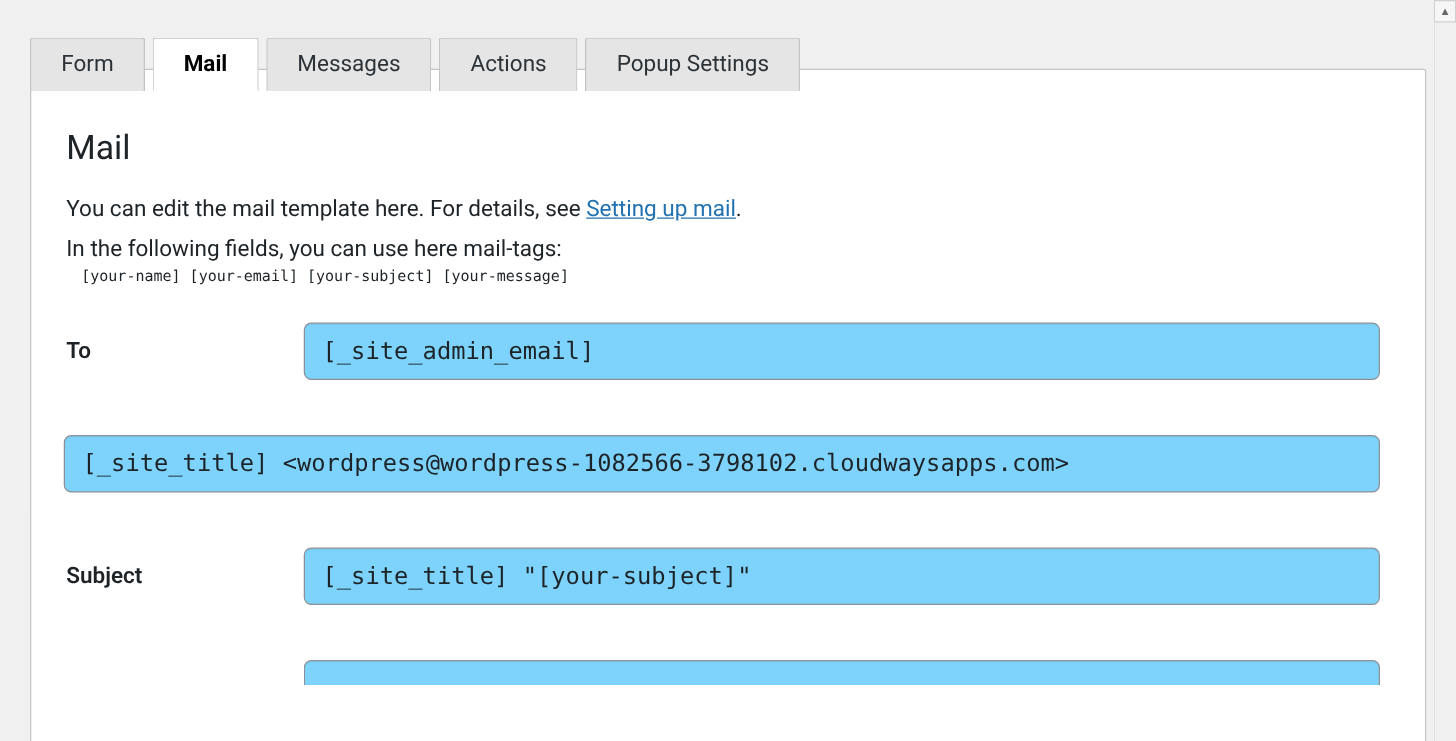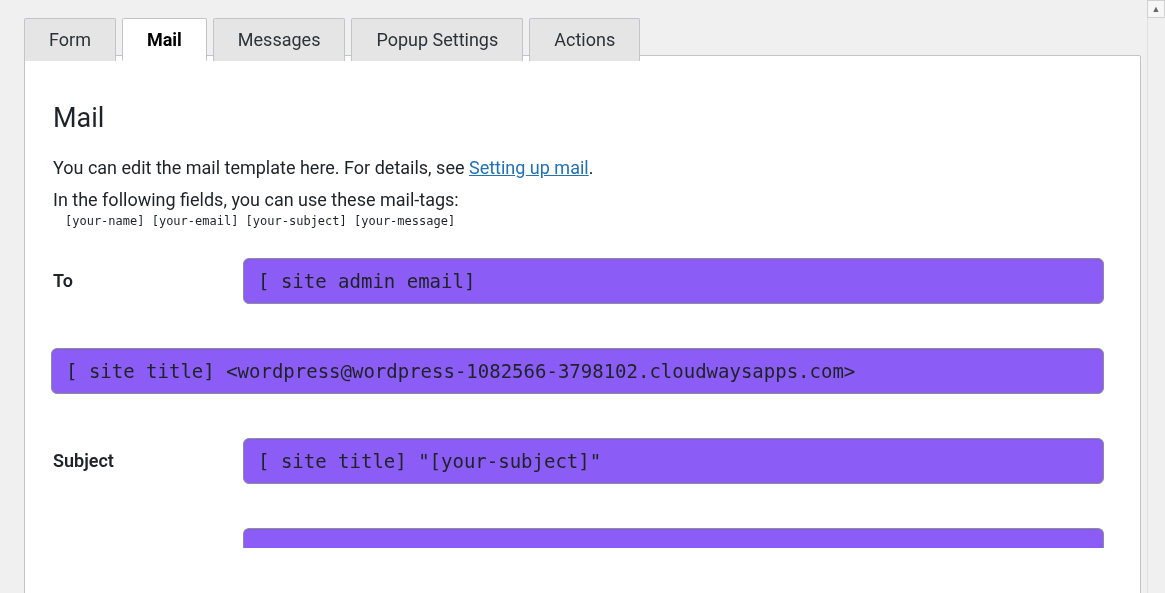--- a/index.html
+++ b/index.html
@@ -26,21 +26,21 @@
   .tab {
     background: #e5e5e5;
     border: 1px solid #c3c4c7;
     border-bottom: none;
     padding: 10px 24px;
     font-size: 18px;
     color: #2c3338;
     margin-right: 6px;
     cursor: pointer;
     position: relative;
-    top: 6px;
+    top: 18px;
     border-radius: 2px 2px 0 0;
   }
   .tab.active {
     background: #ffffff;
     font-weight: 700;
     color: #000;
     border-bottom: 1px solid #fff;
   }
 
   
@@ -100,21 +100,21 @@
     font-weight: 600;
   }
   .form-input {
     flex: 1;
     font-family: ui-monospace, SFMono-Regular, Menlo, Consolas, monospace;
     font-size: 19px;
     padding: 10px 14px;
     border: 1px solid #8c8f94;
     border-radius: 6px;
     color: #1d2327;
-    background: #8b5cf6;
+    background: #7dd3fc;
     box-shadow: 0 1px 0 rgba(0,0,0,0.04) inset;
     height: 46px;
     line-height: 1.2;
   }
 
   
   .right-edge {
     position: fixed;
     right: 0; top: 0; bottom: 0;
     width: 18px;
@@ -133,33 +133,33 @@
 </style>
 </head>
 <body>
 
 <div class="wrap">
 
   <div class="tab-row">
     <div class="tab">Form</div>
     <div class="tab active">Mail</div>
     <div class="tab">Messages</div>
+    <div class="tab">Actions</div>
     <div class="tab">Popup Settings</div>
-    <div class="tab">Actions</div>
   </div>
 
   <div class="panel">
 
     <h2 class="section-title">Mail</h2>
 
     <p class="desc">
       <span>You can edit the mail template here. For details, see </span><a href="#">Setting up mail</a><span>.</span>
     </p>
 
-    <p class="desc2">In the following fields, you can use these mail-tags:</p>
+    <p class="desc2">In the following fields, you can use here mail-tags:</p>
 
     <div class="mail-tags">[your-name] [your-email] [your-subject] [your-message]</div>
 
     <div class="form-row">
       <div class="form-label">To</div>
       <input class="form-input" type="text" value="[_site_admin_email]" style="">
     </div>
 
     <div class="form-row">
       <input class="form-input" type="text" value="[_site_title] &lt;wordpress@wordpress-1082566-3798102.cloudwaysapps.com&gt;" style="">

